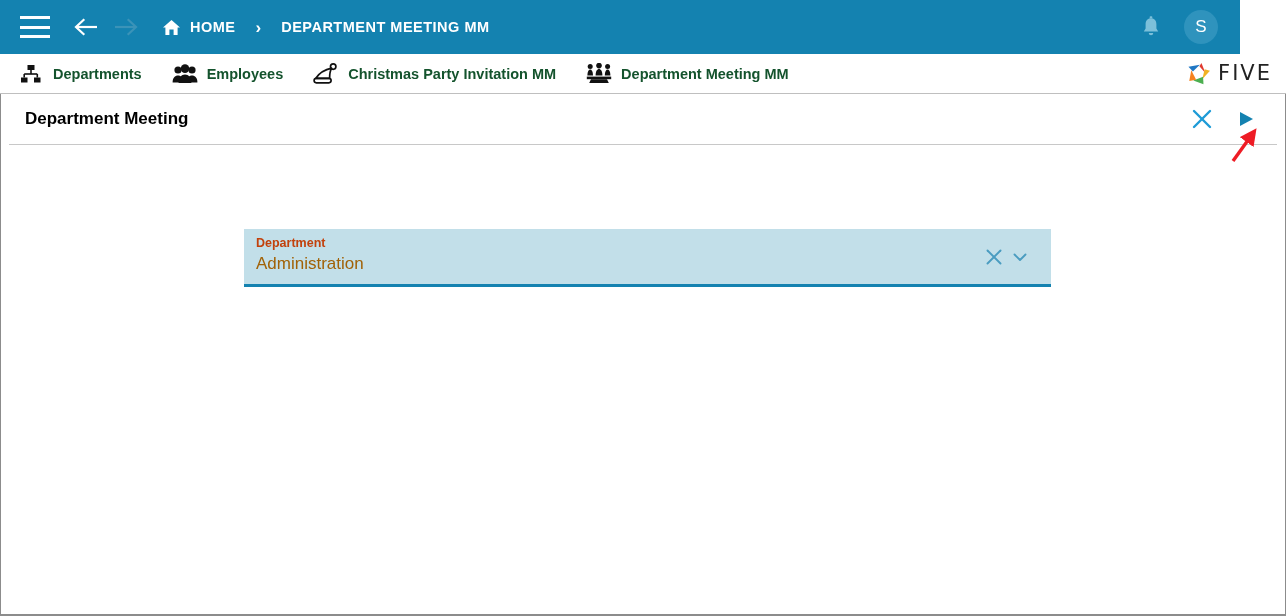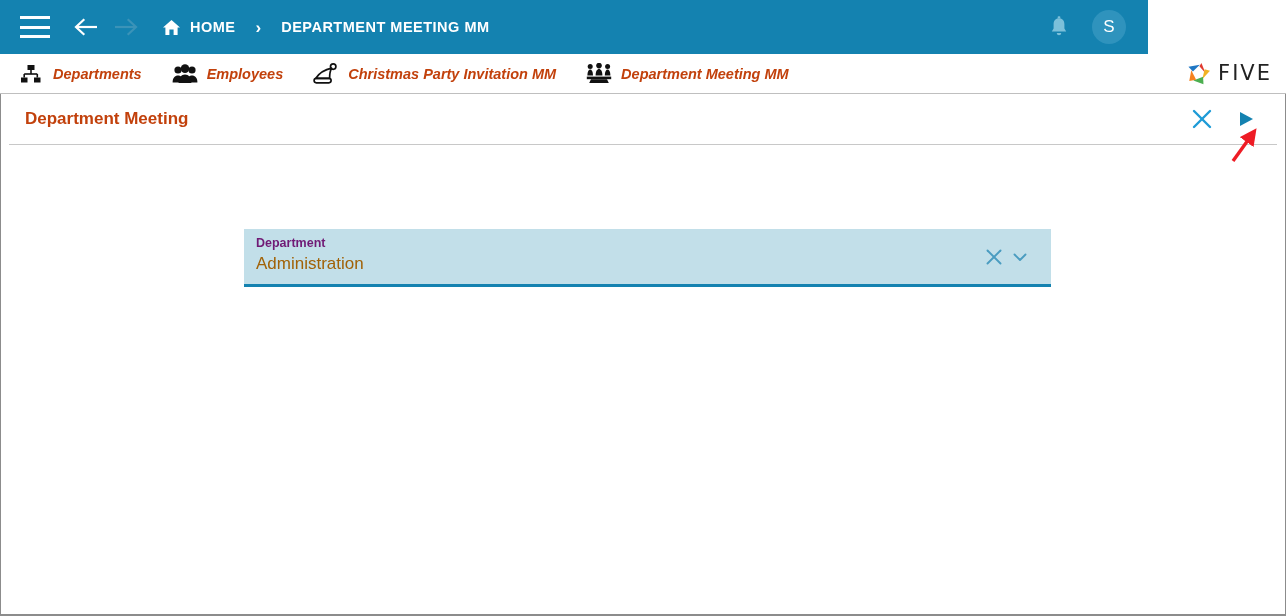--- a/index.html
+++ b/index.html
@@ -7,21 +7,21 @@
     width: 1286px; height: 616px;
     font-family: "Liberation Sans", sans-serif;
     background: #ffffff;
     overflow: hidden;
   }
   body { position: relative; }
 
   
   .topbar {
     position: absolute; left: 0; top: 0;
-    width: 1148px; height: 54px;
+    width: 1240px; height: 54px;
     background: #1482b0;
     display: flex; align-items: center;
   }
   .hamburger {
     width: 30px; height: 22px;
     margin-left: 20px; margin-right: 16px;
     display: flex; flex-direction: column; justify-content: space-between;
     cursor: pointer;
   }
   .hamburger span { display: block; height: 3px; width: 30px; background: #ffffff; border-radius: 0; }
@@ -63,21 +63,21 @@
     border-bottom: 1px solid #bfbfbf;
     display: flex; align-items: center;
   }
   .tab {
     display: flex; align-items: center; height: 40px;
     padding: 0 0 0 0; margin-right: 30px; cursor: pointer;
     white-space: nowrap;
   }
   .tab:first-child { margin-left: 18px; }
   .tab-icon { display: flex; align-items: center; justify-content: center; width: 26px; margin-right: 9px; }
-  .tab-label { font-size: 14.5px; font-weight: bold; color: #c2410c; font-style: italic; }
+  .tab-label { font-size: 14.5px; font-weight: bold; color: #14532d; }
 
   .logo-wrap {
     margin-left: auto; margin-right: 14px;
     display: flex; align-items: flex-start;
   }
   .logo-mark { width: 26px; height: 26px; margin-right: 6px; }
   .logo-text {
     font-size: 21px; letter-spacing: 2px; color: #222222;
     font-family: "DejaVu Sans", sans-serif; font-weight: 400;
   }
@@ -92,21 +92,21 @@
     border-bottom: 2px solid #8c8c8c;
   }
   .panel-header {
     position: relative;
     height: 51px;
     display: flex; align-items: center;
     border-bottom: 1px solid #c8c8c8;
     margin: 0 8px;
   }
   .panel-title {
-    font-size: 17px; font-weight: bold; color: #c2410c;
+    font-size: 17px; font-weight: bold; color: #000000;
     margin-left: 16px;
   }
   .panel-actions {
     margin-left: auto; display: flex; align-items: center;
   }
   .act-btn {
     width: 38px; height: 38px;
     display: flex; align-items: center; justify-content: center;
     cursor: pointer;
   }
@@ -117,21 +117,21 @@
   .field {
     position: absolute; left: 243px; top: 84px;
     width: 807px; height: 58px;
     background: #c2dfe9;
     border-bottom: 3px solid #1482b0;
     display: flex; align-items: flex-start;
     cursor: text;
   }
   .field-inner { padding: 7px 0 0 12px; flex: 1; }
   .field-label {
-    font-size: 12.5px; font-weight: bold; color: #701a75;
+    font-size: 12.5px; font-weight: bold; color: #c2410c;
     line-height: 14px; margin-bottom: 3px;
   }
   .field-value {
     font-size: 17px; color: #a16207; line-height: 22px;
   }
   .field-icons { display: flex; align-items: center; height: 55px; padding-right: 18px; }
   .field-icon { width: 26px; height: 26px; display: flex; align-items: center; justify-content: center; cursor: pointer; }
 
   
   .annot { position: absolute; left: 0; top: 0; width: 1286px; height: 616px; pointer-events: none; }

